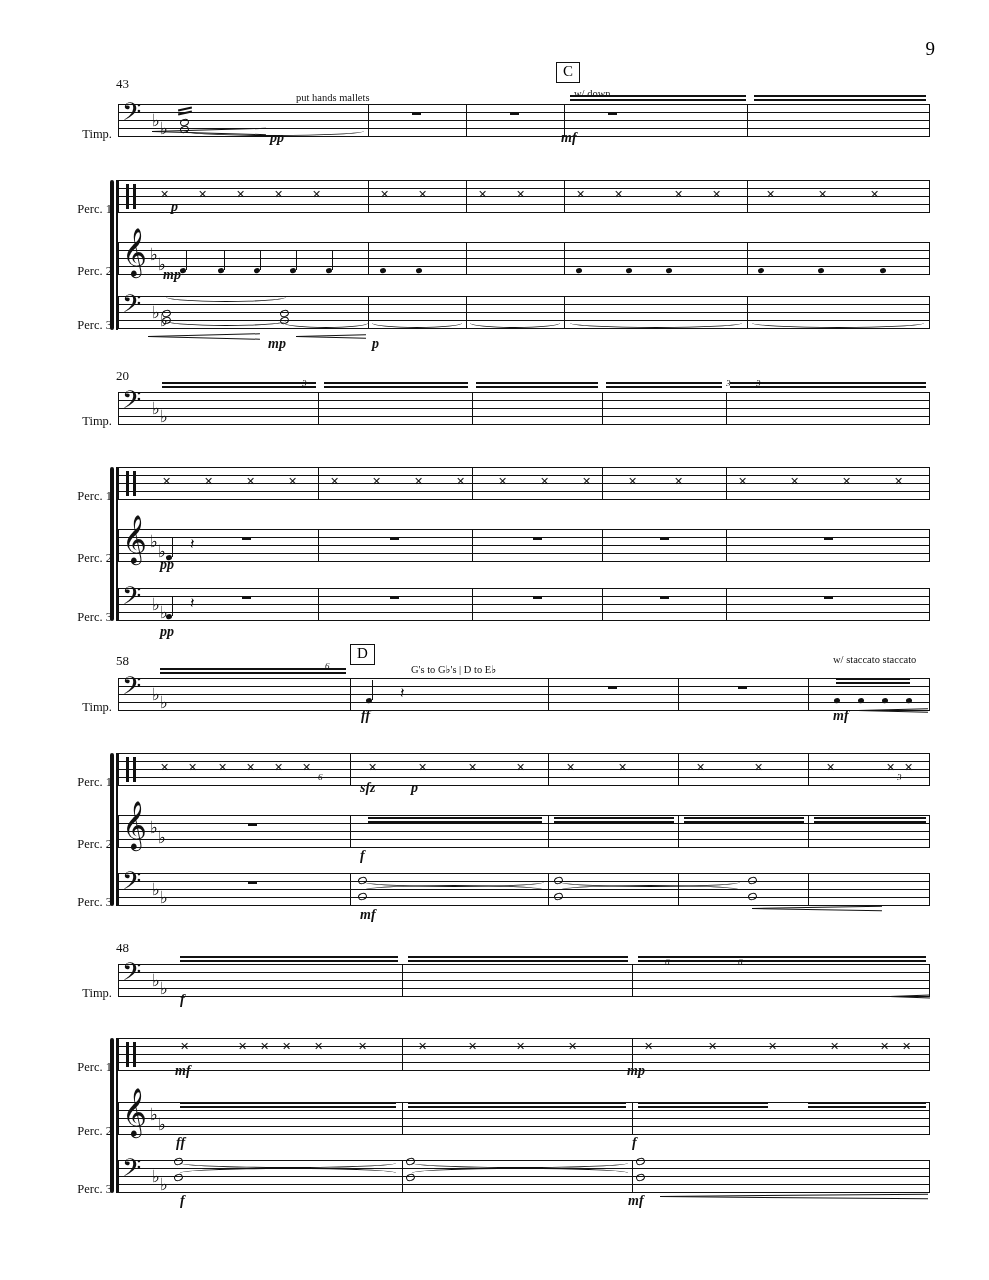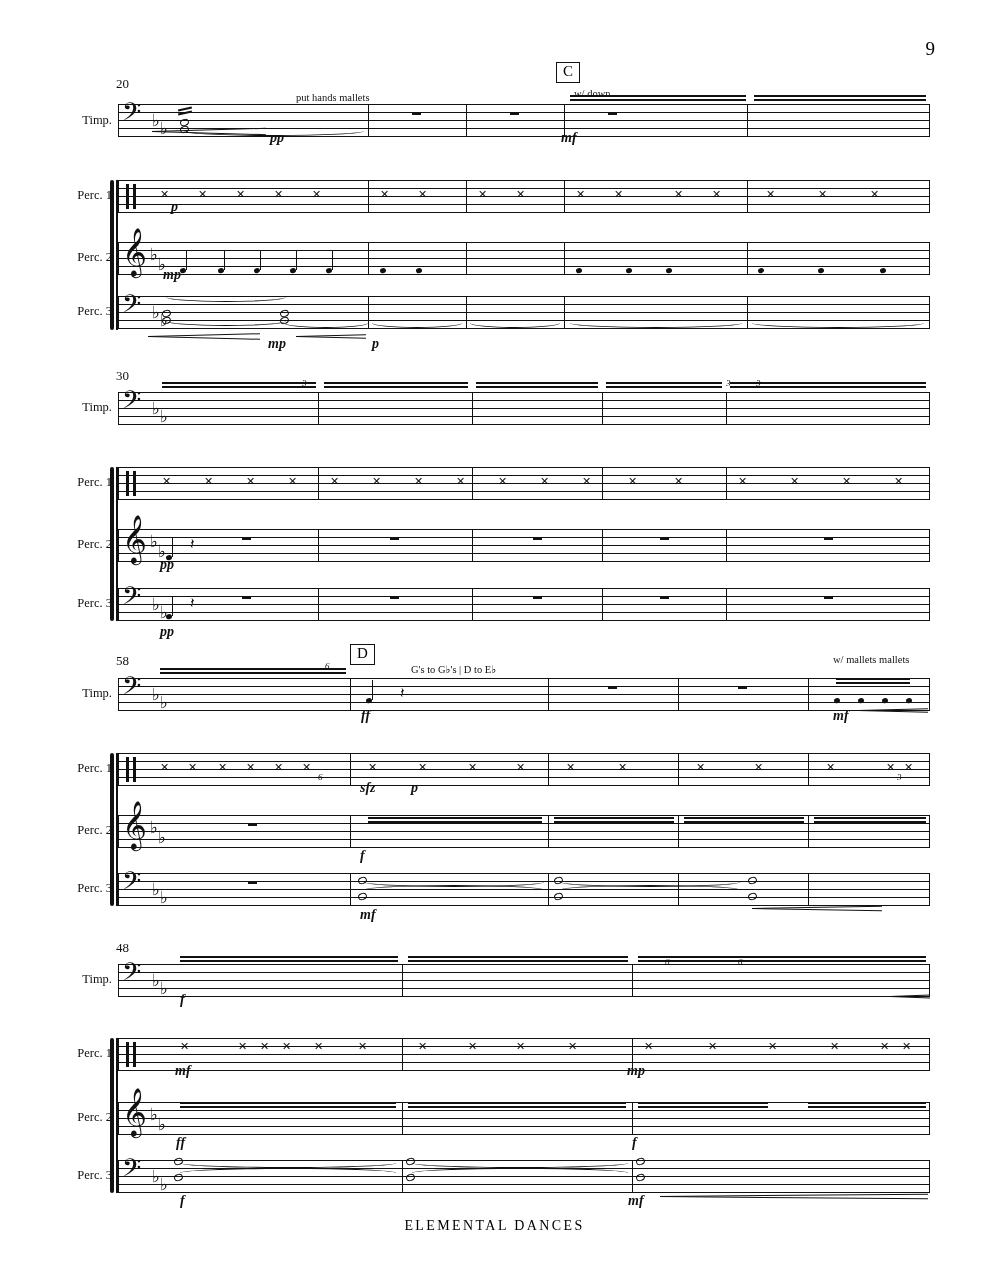--- a/index.html
+++ b/index.html
@@ -77,20 +77,21 @@
     background: #111;
     border-radius: 4px;
   }
   .instr-label {
     position: absolute;
     font-family: "Liberation Serif", serif;
     font-size: 12.5px;
     text-align: right;
     width: 64px;
     color: #111;
+    margin-top: 14px;
   }
   .meas-num {
     position: absolute;
     font-family: "Liberation Serif", serif;
     font-size: 13px;
     color: #111;
   }
   .rehearsal {
     position: absolute;
     border: 1.3px solid #111;
@@ -217,21 +218,21 @@
   }
 </style>
 </head>
 <body>
 
 <div class="page">
 
   <div class="page-number">9</div>
 
   <div class="system" style="top:0;">
-    <div class="meas-num" style="left:116px; top:76px;">20</div>
+    <div class="meas-num" style="left:116px; top:76px;">43</div>
 
     <div class="rehearsal" style="left:556px; top:62px;">C</div>
 
     <div class="tech" style="left:296px; top:92px;">put hands mallets</div>
     <div class="tech" style="left:574px; top:88px;">w/ down</div>
 
     <div class="instr-label" style="left:48px; top:113px;">Timp.</div>
     <div class="staff-block" style="top:104px;">
       <div class="staff">
         <div class="line l0"></div>
@@ -388,21 +389,21 @@
     <div class="hairpin" style="left:296px; top:336px; width:70px;">
       <div class="a" style="transform:rotate(1.4deg);"></div>
       <div class="b" style="transform:rotate(-1.4deg);"></div>
     </div>
 
     <div class="sysline" style="left:116px; top:180px; height:150px;"></div>
     <div class="brace" style="left:110px; top:180px; height:150px; width:4px;"></div>
   </div>
 
   <div class="system" style="top:0;">
-    <div class="meas-num" style="left:116px; top:368px;">30</div>
+    <div class="meas-num" style="left:116px; top:368px;">20</div>
 
     <div class="instr-label" style="left:48px; top:400px;">Timp.</div>
     <div class="staff-block" style="top:392px;">
       <div class="staff">
         <div class="line l0"></div>
           <div class="line l1"></div>
           <div class="line l2"></div>
           <div class="line l3"></div>
           <div class="line l4"></div>
       </div>
@@ -524,21 +525,21 @@
     </div>
     <div class="dyn" style="left:160px; top:624px;">pp</div>
     <div class="sysline" style="left:116px; top:467px; height:154px;"></div>
     <div class="brace" style="left:110px; top:467px; height:154px; width:4px;"></div>
   </div>
 
   <div class="system" style="top:0;">
     <div class="meas-num" style="left:116px; top:653px;">58</div>
     <div class="rehearsal" style="left:350px; top:644px;">D</div>
     <div class="tech" style="left:411px; top:663px;">G's to G♭'s | D to E♭</div>
-    <div class="tech" style="left:833px; top:654px;">w/ mallets mallets</div>
+    <div class="tech" style="left:833px; top:654px;">w/ staccato staccato</div>
 
     <div class="instr-label" style="left:48px; top:686px;">Timp.</div>
     <div class="staff-block" style="top:678px;">
       <div class="staff">
         <div class="line l0"></div>
           <div class="line l1"></div>
           <div class="line l2"></div>
           <div class="line l3"></div>
           <div class="line l4"></div>
       </div>
@@ -809,15 +810,14 @@
     <div class="dyn" style="left:180px; top:1193px;">f</div>
     <div class="dyn" style="left:628px; top:1193px;">mf</div>
     <div class="hairpin" style="left:660px; top:1196px; width:268px;">
       <div class="a" style="transform:rotate(0.5deg);"></div>
       <div class="b" style="transform:rotate(-0.5deg);"></div>
     </div>
     <div class="sysline" style="left:116px; top:1038px; height:155px;"></div>
     <div class="brace" style="left:110px; top:1038px; height:155px; width:4px;"></div>
   </div>
 
-  <div class="footer" style="top:1218px;">ELEMENTAL DANCES</div>
 
 </div>
 
 </body></html>

